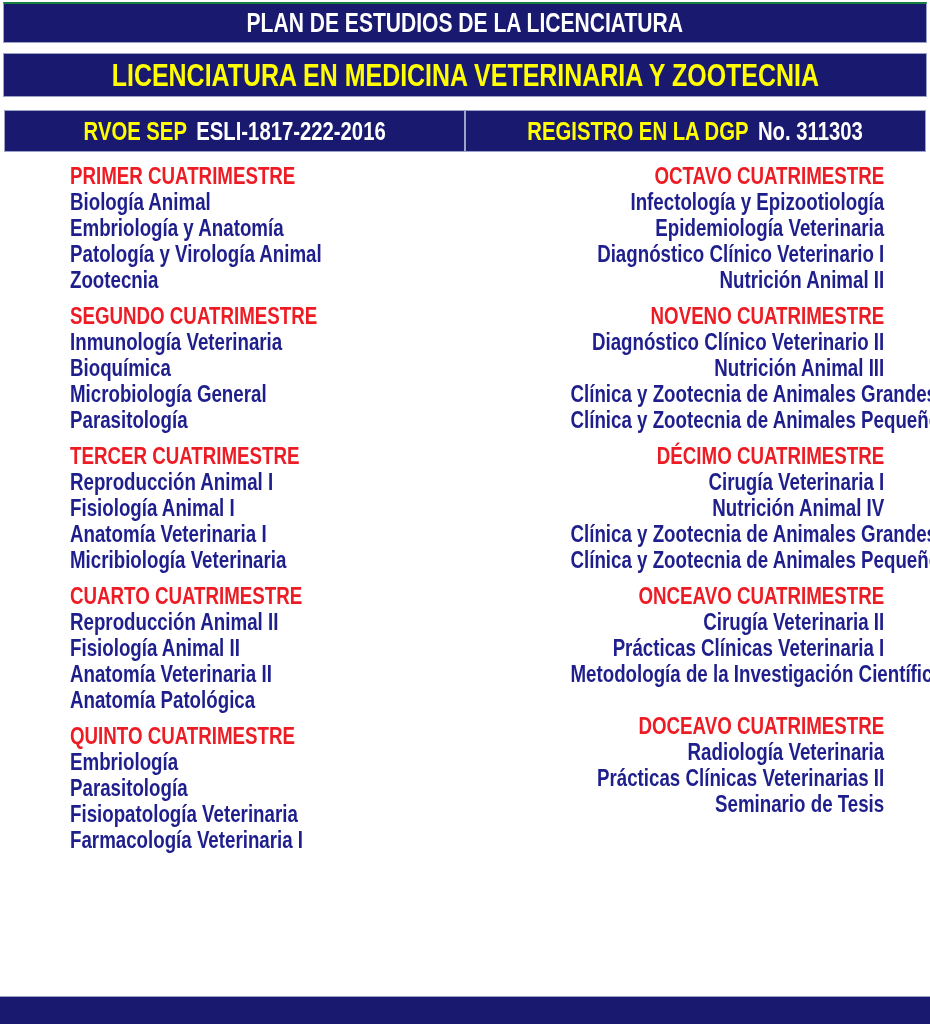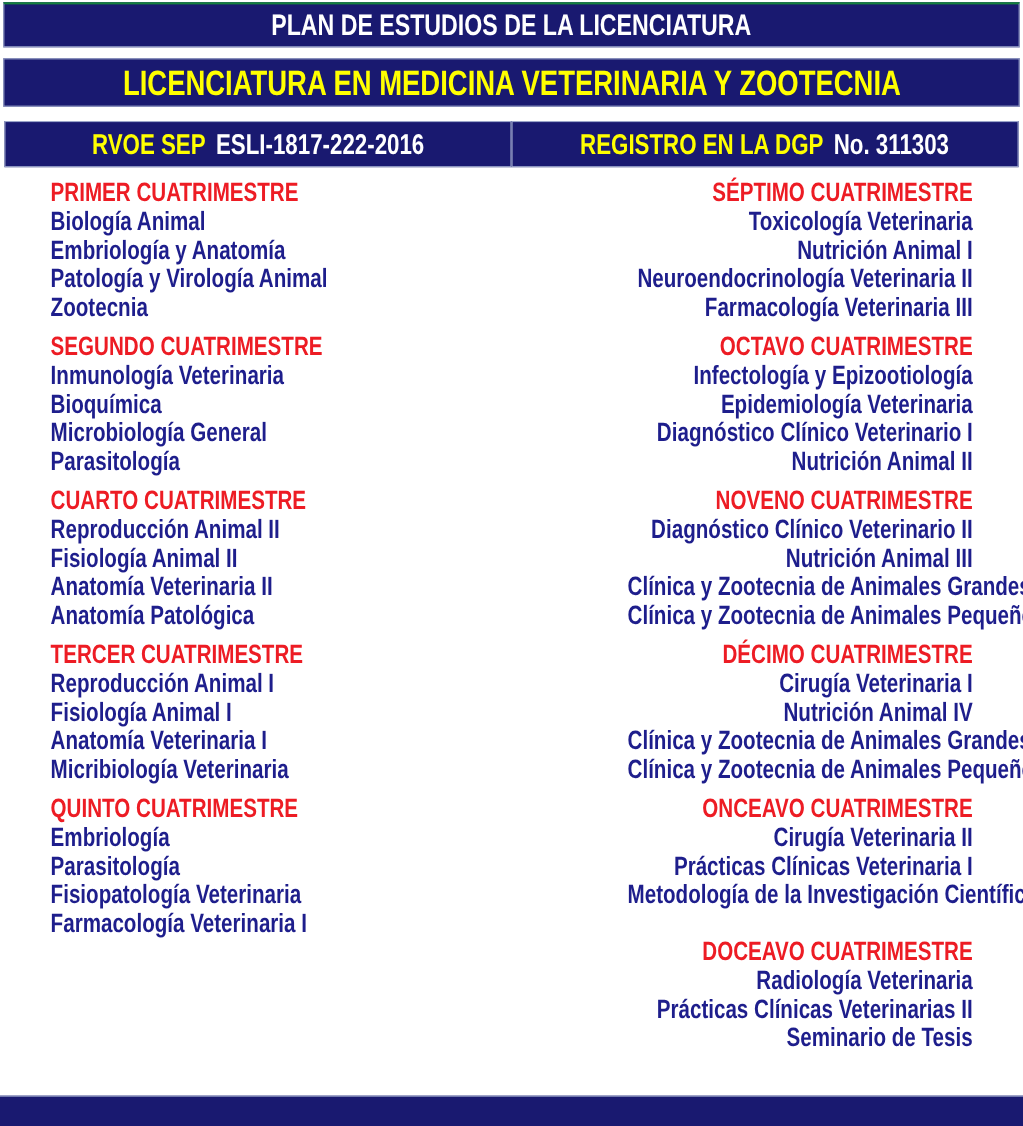--- a/index.html
+++ b/index.html
@@ -65,21 +65,21 @@
     white-space: nowrap;
   }
   .yellow { color: var(--yellow); }
   .white  { color: var(--white); }
 
   .columns {
     display: flex;
     justify-content: space-between;
     padding: 11px 46px 0 46px;
   }
-  .col { width: 48%; }
+  .col { width: 48%; margin-left: 24px; }
   .col.left  { text-align: left; }
   .col.right { text-align: right; }
   .group { margin-bottom: 10px; }
   .group-title {
     color: var(--red);
     font-size: 24px;
     line-height: 26px;
   }
   .course {
     color: var(--course_text);
@@ -138,50 +138,43 @@
           <div class="course cond">Zootecnia</div>
         </div>
         <div class="group">
           <div class="group-title cond">SEGUNDO CUATRIMESTRE</div>
           <div class="course cond">Inmunología Veterinaria</div>
           <div class="course cond">Bioquímica</div>
           <div class="course cond">Microbiología General</div>
           <div class="course cond">Parasitología</div>
         </div>
         <div class="group">
+          <div class="group-title cond">TERCER CUATRIMESTRE</div>
+          <div class="course cond">Reproducción Animal I</div>
+          <div class="course cond">Fisiología Animal I</div>
+          <div class="course cond">Anatomía Veterinaria I</div>
+          <div class="course cond">Micribiología Veterinaria</div>
+        </div>
+        <div class="group">
           <div class="group-title cond">CUARTO CUATRIMESTRE</div>
           <div class="course cond">Reproducción Animal II</div>
           <div class="course cond">Fisiología Animal II</div>
           <div class="course cond">Anatomía Veterinaria II</div>
           <div class="course cond">Anatomía Patológica</div>
         </div>
         <div class="group">
-          <div class="group-title cond">TERCER CUATRIMESTRE</div>
-          <div class="course cond">Reproducción Animal I</div>
-          <div class="course cond">Fisiología Animal I</div>
-          <div class="course cond">Anatomía Veterinaria I</div>
-          <div class="course cond">Micribiología Veterinaria</div>
-        </div>
-        <div class="group">
           <div class="group-title cond">QUINTO CUATRIMESTRE</div>
           <div class="course cond">Embriología</div>
           <div class="course cond">Parasitología</div>
           <div class="course cond">Fisiopatología Veterinaria</div>
           <div class="course cond">Farmacología Veterinaria I</div>
         </div>
       </div>
     <div class="col right">
         <div class="group">
-          <div class="group-title cond">SÉPTIMO CUATRIMESTRE</div>
-          <div class="course cond">Toxicología Veterinaria</div>
-          <div class="course cond">Nutrición Animal I</div>
-          <div class="course cond">Neuroendocrinología Veterinaria II</div>
-          <div class="course cond">Farmacología Veterinaria III</div>
-        </div>
-        <div class="group">
           <div class="group-title cond">OCTAVO CUATRIMESTRE</div>
           <div class="course cond">Infectología y Epizootiología</div>
           <div class="course cond">Epidemiología Veterinaria</div>
           <div class="course cond">Diagnóstico Clínico Veterinario I</div>
           <div class="course cond">Nutrición Animal II</div>
         </div>
         <div class="group">
           <div class="group-title cond">NOVENO CUATRIMESTRE</div>
           <div class="course cond">Diagnóstico Clínico Veterinario II</div>
           <div class="course cond">Nutrición Animal III</div>

